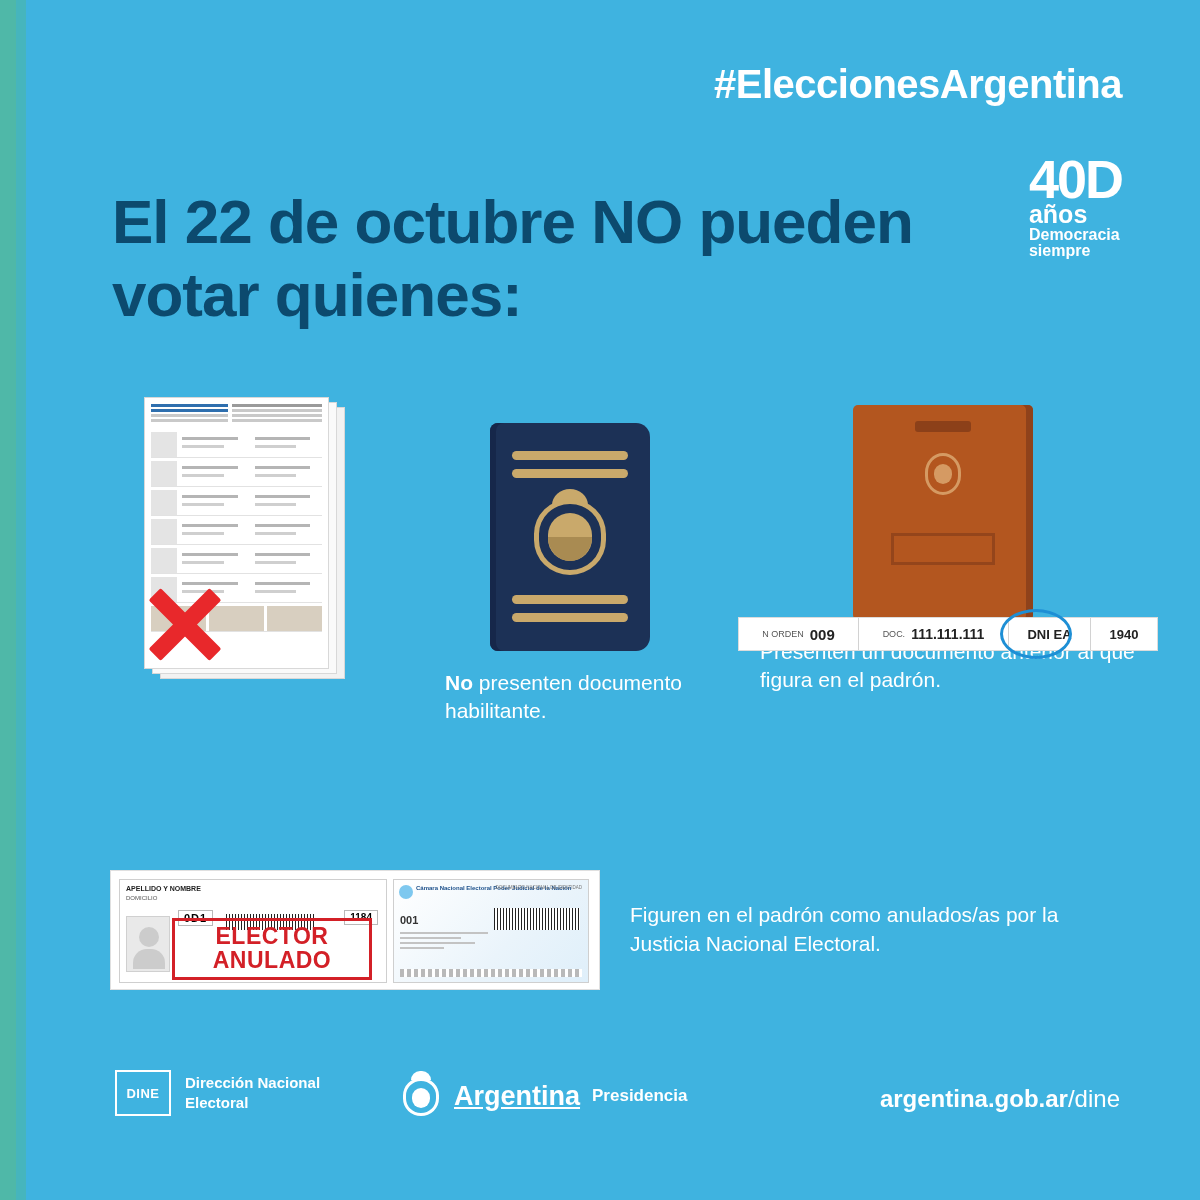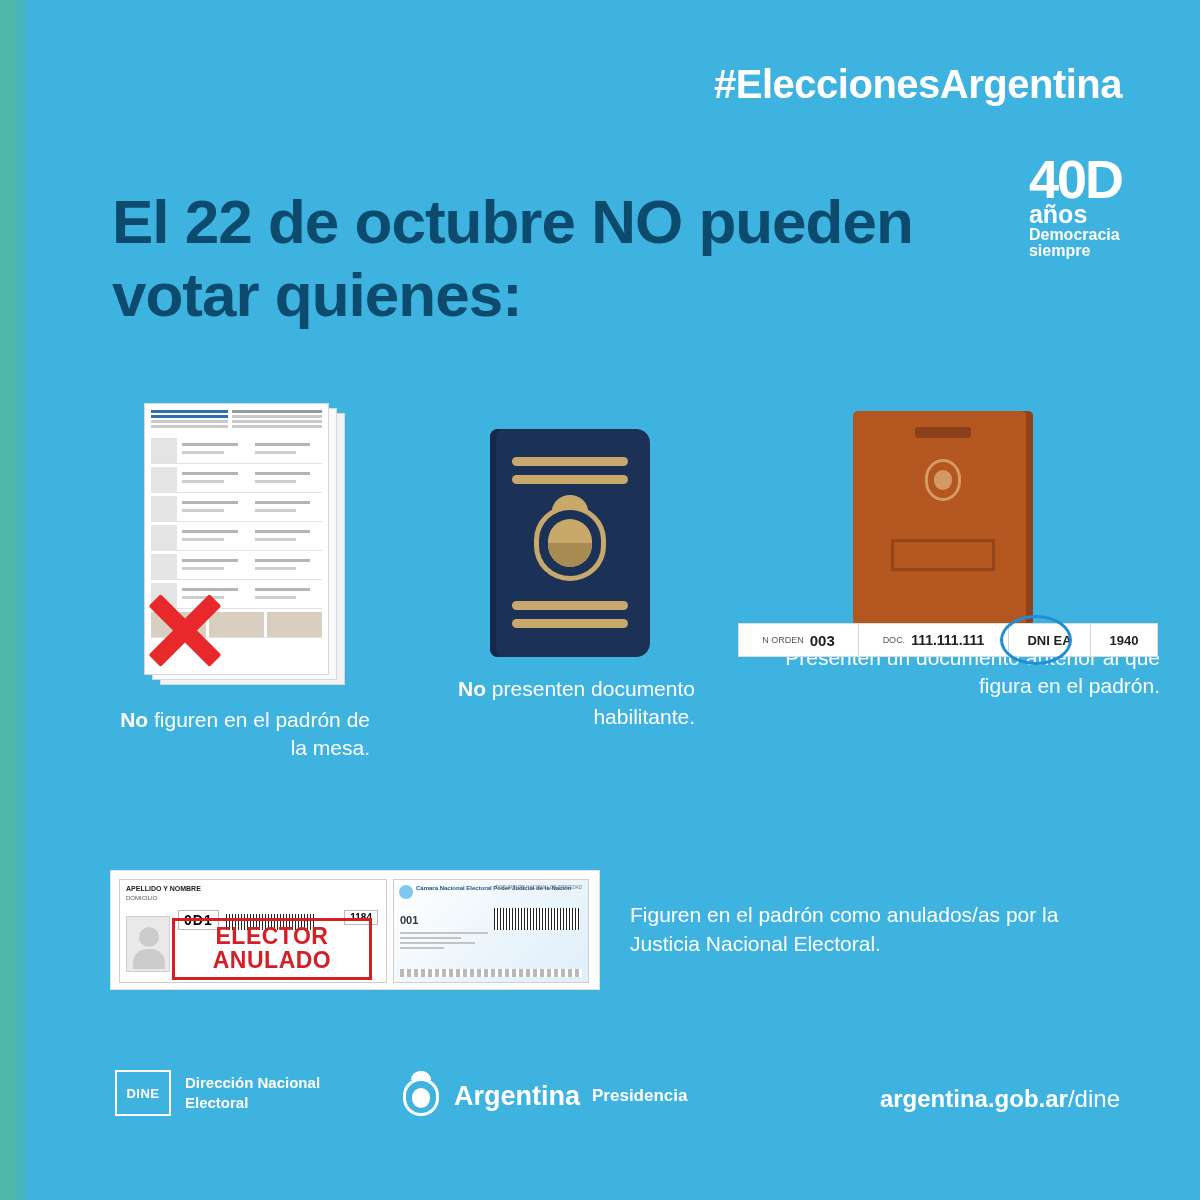--- a/index.html
+++ b/index.html
@@ -76,22 +76,21 @@
 
   
   .cards {
     position: absolute;
     left: 100px; top: 395px;
     width: 1020px;
     height: 420px;
   }
   .card {
     position: absolute;
-    top: 8px;
-    text-align: right;
+    top: 2px;
   }
   .card .caption {
     color: #ffffff;
     font-size: 21px;
     line-height: 1.32;
     margin-top: 18px;
   }
   .card .caption b { font-weight: bold; }
 
   
@@ -311,21 +310,21 @@
     background: #cccccc;
   }
   .dni-front .photo:before {
     content: ""; position: absolute; left: 6px; top: 32px;
     width: 32px; height: 20px; border-radius: 14px 14px 0 0;
     background: #cccccc;
   }
   .dni-front .numbox {
     position: absolute; left: 58px; top: 30px;
     border: 1px solid #b9b9b9;
-    font-size: 14px; font-weight: bold;
+    font-size: 11px; font-weight: bold;
     padding: 1px 5px;
     letter-spacing: 1px;
   }
   .dni-front .numbox2 {
     position: absolute; right: 8px; top: 30px;
     border: 1px solid #b9b9b9;
     font-size: 10px; font-weight: bold;
     padding: 1px 5px;
   }
   .dni-front .barcode {
@@ -428,21 +427,21 @@
   .arg-shield .i {
     position: absolute; left: 12px; top: 15px;
     width: 18px; height: 20px;
     background: #ffffff; border-radius: 50% / 46%;
   }
   .arg-shield .r {
     position: absolute; left: 11px; top: -2px;
     width: 20px; height: 9px;
     background: #ffffff; border-radius: 10px 10px 0 0;
   }
-  .arg-txt { color: #fff; font-size: 27px; font-weight: bold; }
+  .arg-txt { color: #fff; font-size: 27px; font-weight: bold; text-decoration: underline; }
   .arg-sub { color: #fff; font-size: 17px; font-weight: bold; margin-left: 0; }
   .site {
     position: absolute; right: 80px; top: 30px;
     color: #ffffff; font-size: 24px; font-weight: bold;
   }
   .site .reg { font-weight: normal; }
 </style>
 </head>
 <body>
 
@@ -519,23 +518,20 @@
                 <div class="gcell dark"></div>
                 <div class="gcell dark"></div>
               </div>
           </div>
         </div>
         <div class="xmark">
           <span class="a"></span>
             <span class="b"></span>
         </div>
       </div>
-      <div class="caption">
-        <b>No</b><span> figuren en el padrón de la mesa.</span>
-      </div>
     </div>
 
     <div class="card card2">
       <div class="passport">
         <div class="pband pb1"></div>
         <div class="pband pb2"></div>
         <div class="shield">
           <div class="rays"></div>
           <div class="oval"></div>
           <div class="inner"></div>
@@ -552,21 +548,21 @@
       <div class="libreta">
         <div class="slot"></div>
         <div class="lib-shield">
             <div class="s-in"></div>
           </div>
         <div class="rect"></div>
       </div>
       <div class="strip">
         <div class="seg" style="width:120px">
           <span class="lbl">N ORDEN</span>
-          <span class="val">003</span>
+          <span class="val">009</span>
         </div>
         <div class="seg" style="width:150px">
           <span class="lbl">DOC.</span>
           <span class="val" style="font-size:14px">111.111.111</span>
         </div>
         <div class="seg" style="width:82px">
           <span class="val" style="font-size:13px">DNI EA</span>
         </div>
         <div class="seg" style="flex:1">
           <span class="val" style="font-size:13px">1940</span>

